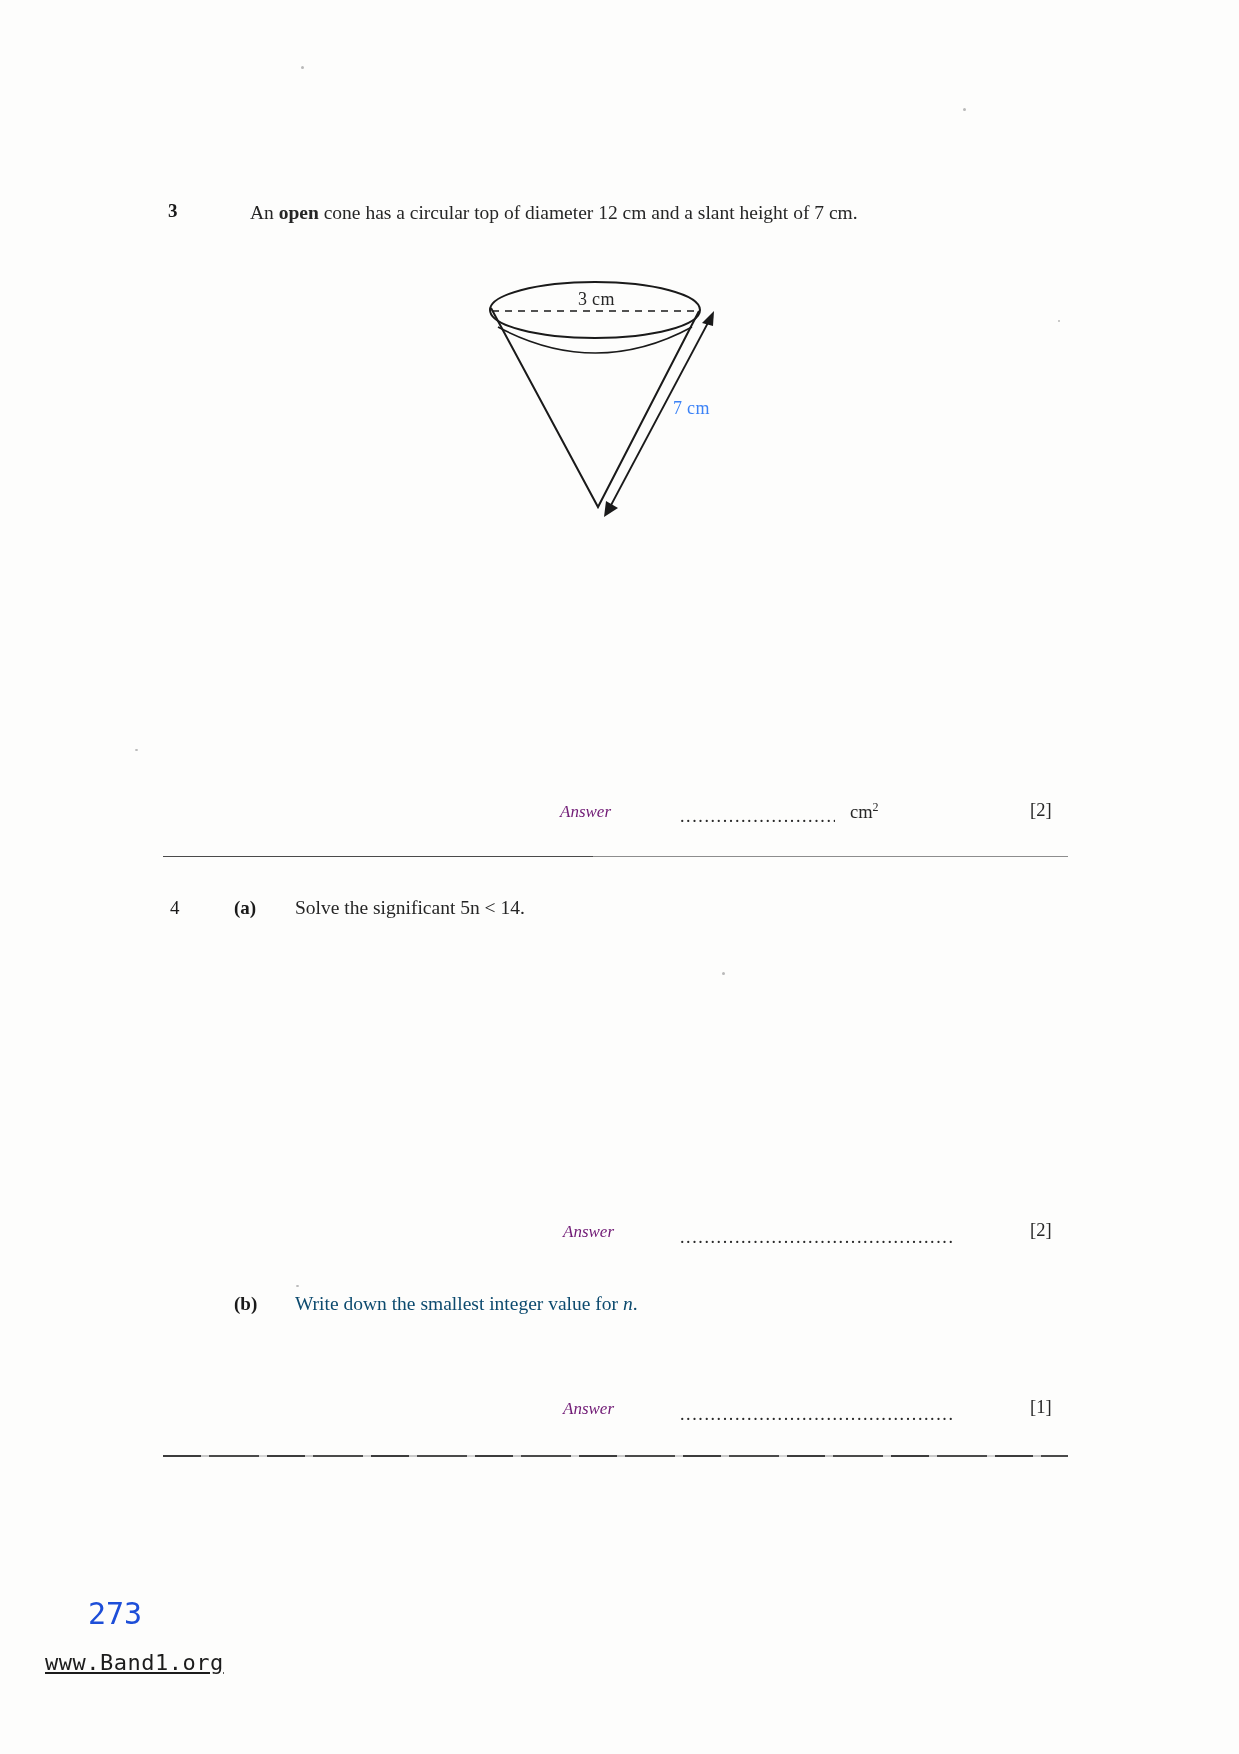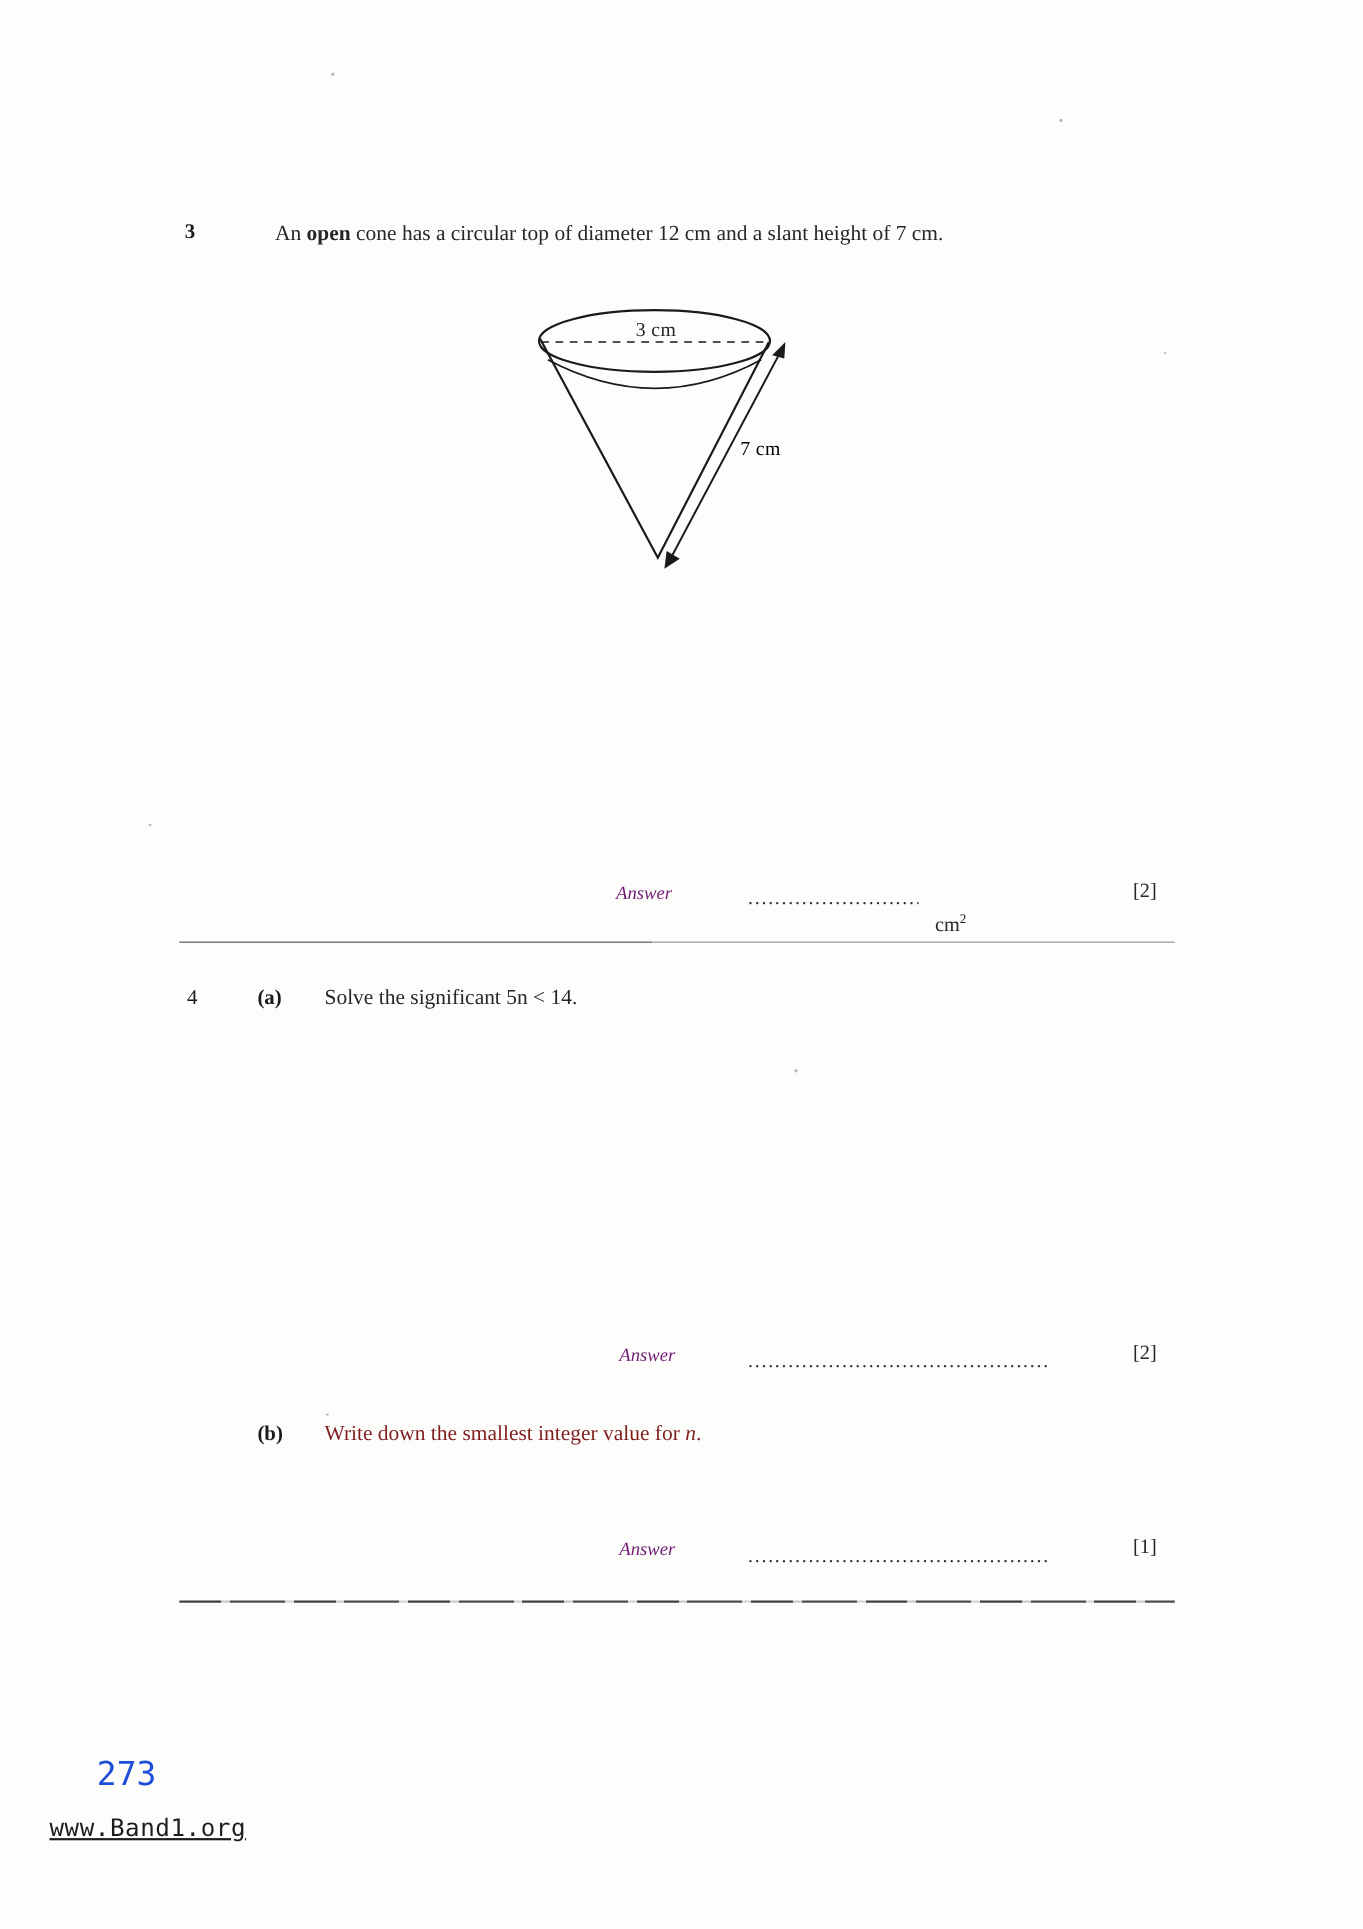--- a/index.html
+++ b/index.html
@@ -55,21 +55,21 @@
     top: 289px;
     font-size: 18px;
     color: #262626;
     letter-spacing: .3px;
   }
   .label-7 {
     position: absolute;
     left: 673px;
     top: 398px;
     font-size: 18px;
-    color: #000000;
+    color: #3b82f6;
     letter-spacing: .3px;
   }
 
   
   .answer-word {
     position: absolute;
     font-style: italic;
     font-size: 17px;
     color: #701a75;
   }
@@ -139,21 +139,21 @@
     left: 234px;
     top: 1293px;
     font-size: 19px;
     font-weight: bold;
   }
   .q4b-text {
     position: absolute;
     left: 295px;
     top: 1293px;
     font-size: 19.5px;
-    color: #7f1d1d;
+    color: #0c4a6e;
   }
   .q4b-text .math { font-style: italic; }
 
   
   .page-number {
     position: absolute;
     left: 88px;
     top: 1596px;
     font-family: "DejaVu Sans Mono", monospace;
     font-size: 30px;
@@ -209,21 +209,21 @@
       <line x1="240" y1="44" x2="140" y2="232" stroke="#1a1a1a" stroke-width="1.8"></line>
       <polygon points="244,36 232,48 243,51" fill="#1a1a1a"></polygon>
       <polygon points="134,242 136,226 148,233" fill="#1a1a1a"></polygon>
     </svg>
   </div>
   <div class="label-12">3 cm</div>
   <div class="label-7">7 cm</div>
 
   <div class="answer-word" style="left:560px;top:802px;">Answer</div>
   <div class="dots" style="left:680px;top:806px;width:155px;">...................................</div>
-  <div class="unit" style="left:850px;top:828px;"><span>cm</span><span class="sup">2</span></div>
+  <div class="unit" style="left:850px;top:800px;"><span>cm</span><span class="sup">2</span></div>
   <div class="marks" style="left:1030px;top:800px;">[2]</div>
 
   <div class="rule" style="left:163px;top:856px;width:430px;"></div>
   <div class="rule faint" style="left:593px;top:856px;width:475px;"></div>
 
   <div class="q4-num">4</div>
 
   <div class="q4a-label">(a)</div>
   <div class="q4a-text"><span>Solve the significant  </span><span class="math">5n</span><span> &lt; 14.</span></div>
 

